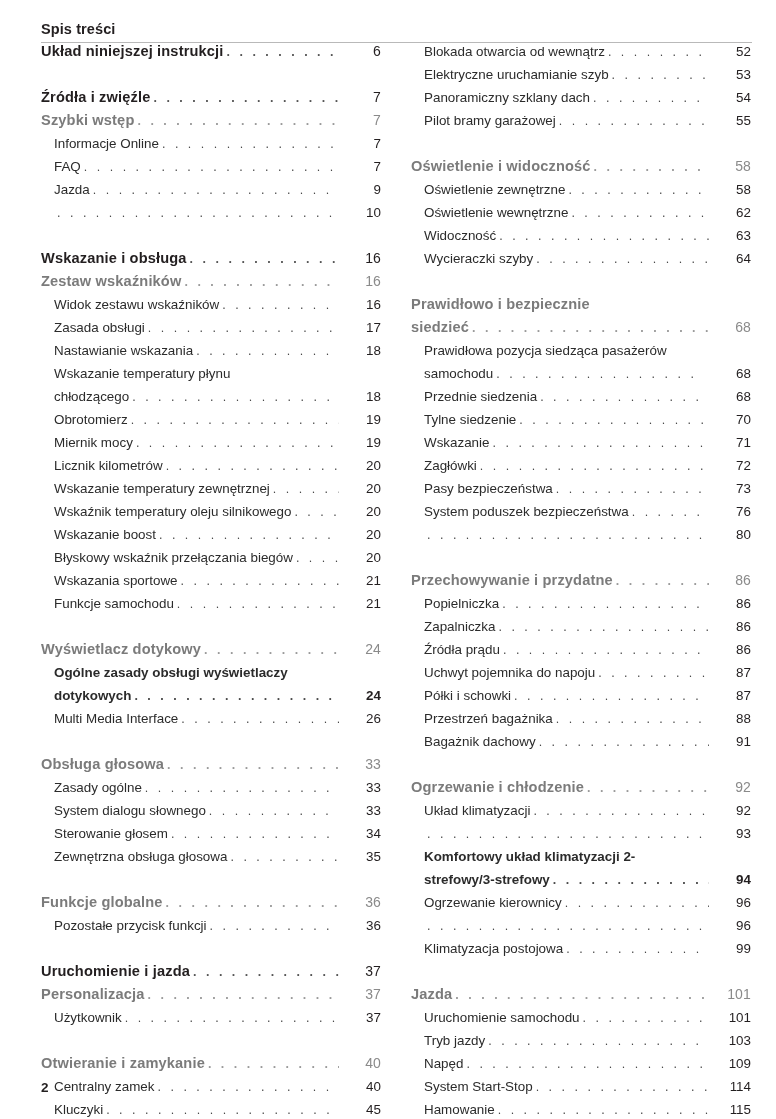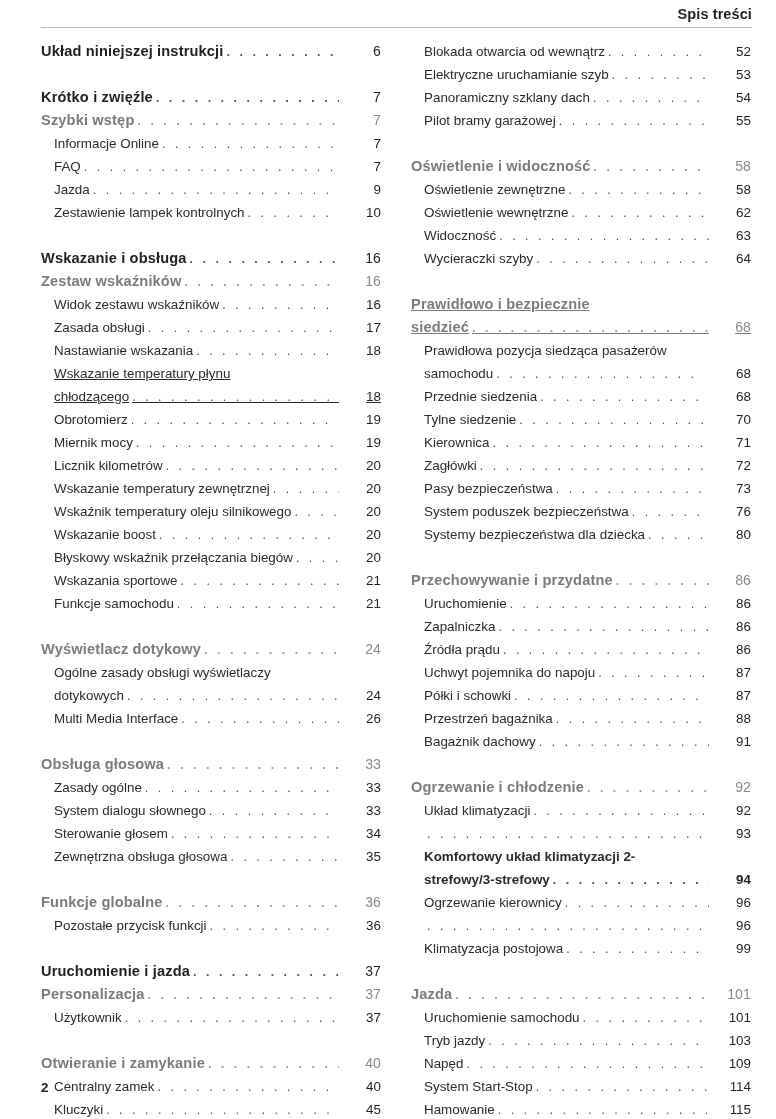--- a/index.html
+++ b/index.html
@@ -20,23 +20,22 @@
     width: 776px;
     height: 1119px;
     box-sizing: border-box;
     padding: 0;
   }
 
   
   .toc-header {
     position: absolute;
     left: 41px;
-    top: 5px;
+    top: 20px;
     width: 711px;
-    text-align: right;
   }
   .toc-header-title {
     font-size: 14.5px;
     font-weight: bold;
     letter-spacing: 0.1px;
     color: #231f20;
     line-height: 19px;
   }
   .toc-header-rule {
     margin-top: 3px;
@@ -162,21 +161,21 @@
                 <span class="leader">. . . . . . . . . . . . . . . . . . . . . . . . . . . . . . . . . . . . . . . . . . . . . . . . . . . . . . . . . . . . . . . . . . . . . . . . . . . . . . . . . . . . . . . . . . </span>
               </div>
             </div>
             <div class="num">6</div>
           </div>
         </div>
         <div class="group">
           <div class="entry lvl-main">
             <div class="label-wrap">
               <div class="lineA">
-                <span class="ltxt">Krótko i zwięźle</span>
+                <span class="ltxt">Źródła i zwięźle</span>
                 <span class="leader">. . . . . . . . . . . . . . . . . . . . . . . . . . . . . . . . . . . . . . . . . . . . . . . . . . . . . . . . . . . . . . . . . . . . . . . . . . . . . . . . . . . . . . . . . . </span>
               </div>
             </div>
             <div class="num">7</div>
           </div>
           <div class="entry lvl-sub">
             <div class="label-wrap">
               <div class="lineA">
                 <span class="ltxt">Szybki wstęp</span>
                 <span class="leader">. . . . . . . . . . . . . . . . . . . . . . . . . . . . . . . . . . . . . . . . . . . . . . . . . . . . . . . . . . . . . . . . . . . . . . . . . . . . . . . . . . . . . . . . . . </span>
@@ -207,21 +206,20 @@
               <div class="lineA">
                 <span class="ltxt">Jazda</span>
                 <span class="leader">. . . . . . . . . . . . . . . . . . . . . . . . . . . . . . . . . . . . . . . . . . . . . . . . . . . . . . . . . . . . . . . . . . . . . . . . . . . . . . . . . . . . . . . . . . </span>
               </div>
             </div>
             <div class="num">9</div>
           </div>
           <div class="entry lvl-item">
             <div class="label-wrap">
               <div class="lineA">
-                <span class="ltxt">Zestawienie lampek kontrolnych</span>
                 <span class="leader">. . . . . . . . . . . . . . . . . . . . . . . . . . . . . . . . . . . . . . . . . . . . . . . . . . . . . . . . . . . . . . . . . . . . . . . . . . . . . . . . . . . . . . . . . . </span>
               </div>
             </div>
             <div class="num">10</div>
           </div>
         </div>
         <div class="group">
           <div class="entry lvl-main">
             <div class="label-wrap">
               <div class="lineA">
@@ -260,21 +258,21 @@
           </div>
           <div class="entry lvl-item">
             <div class="label-wrap">
               <div class="lineA">
                 <span class="ltxt">Nastawianie wskazania</span>
                 <span class="leader">. . . . . . . . . . . . . . . . . . . . . . . . . . . . . . . . . . . . . . . . . . . . . . . . . . . . . . . . . . . . . . . . . . . . . . . . . . . . . . . . . . . . . . . . . . </span>
               </div>
             </div>
             <div class="num">18</div>
           </div>
-          <div class="entry lvl-item" style="align-items: center; text-decoration: underline;">
+          <div class="entry lvl-item" style="align-items: center;">
             <div class="label-wrap">
               <div class="lineA nodots">
                 <span class="ltxt">Wskazanie temperatury płynu</span>
                 <span class="leader">. . . . . . . . . . . . . . . . . . . . . . . . . . . . . . . . . . . . . . . . . . . . . . . . . . . . . . . . . . . . . . . . . . . . . . . . . . . . . . . . . . . . . . . . . . </span>
               </div>
               <div class="lineA">
                 <span class="ltxt">chłodzącego</span>
                 <span class="leader">. . . . . . . . . . . . . . . . . . . . . . . . . . . . . . . . . . . . . . . . . . . . . . . . . . . . . . . . . . . . . . . . . . . . . . . . . . . . . . . . . . . . . . . . . . </span>
               </div>
             </div>
@@ -365,21 +363,21 @@
         <div class="group">
           <div class="entry lvl-sub">
             <div class="label-wrap">
               <div class="lineA">
                 <span class="ltxt">Wyświetlacz dotykowy</span>
                 <span class="leader">. . . . . . . . . . . . . . . . . . . . . . . . . . . . . . . . . . . . . . . . . . . . . . . . . . . . . . . . . . . . . . . . . . . . . . . . . . . . . . . . . . . . . . . . . . </span>
               </div>
             </div>
             <div class="num">24</div>
           </div>
-          <div class="entry lvl-item" style="align-items: flex-start;">
+          <div class="entry lvl-item" style="align-items: flex-start; font-weight: bold;">
             <div class="label-wrap">
               <div class="lineA nodots">
                 <span class="ltxt">Ogólne zasady obsługi wyświetlaczy</span>
                 <span class="leader">. . . . . . . . . . . . . . . . . . . . . . . . . . . . . . . . . . . . . . . . . . . . . . . . . . . . . . . . . . . . . . . . . . . . . . . . . . . . . . . . . . . . . . . . . . </span>
               </div>
               <div class="lineA">
                 <span class="ltxt">dotykowych</span>
                 <span class="leader">. . . . . . . . . . . . . . . . . . . . . . . . . . . . . . . . . . . . . . . . . . . . . . . . . . . . . . . . . . . . . . . . . . . . . . . . . . . . . . . . . . . . . . . . . . </span>
               </div>
             </div>
@@ -601,21 +599,21 @@
             <div class="label-wrap">
               <div class="lineA">
                 <span class="ltxt">Wycieraczki szyby</span>
                 <span class="leader">. . . . . . . . . . . . . . . . . . . . . . . . . . . . . . . . . . . . . . . . . . . . . . . . . . . . . . . . . . . . . . . . . . . . . . . . . . . . . . . . . . . . . . . . . . </span>
               </div>
             </div>
             <div class="num">64</div>
           </div>
         </div>
         <div class="group">
-          <div class="entry lvl-sub" style="align-items: flex-end; text-decoration: underline;">
+          <div class="entry lvl-sub" style="align-items: flex-end;">
             <div class="label-wrap">
               <div class="lineA nodots">
                 <span class="ltxt">Prawidłowo i bezpiecznie</span>
                 <span class="leader">. . . . . . . . . . . . . . . . . . . . . . . . . . . . . . . . . . . . . . . . . . . . . . . . . . . . . . . . . . . . . . . . . . . . . . . . . . . . . . . . . . . . . . . . . . </span>
               </div>
               <div class="lineA">
                 <span class="ltxt">siedzieć</span>
                 <span class="leader">. . . . . . . . . . . . . . . . . . . . . . . . . . . . . . . . . . . . . . . . . . . . . . . . . . . . . . . . . . . . . . . . . . . . . . . . . . . . . . . . . . . . . . . . . . </span>
               </div>
             </div>
@@ -648,21 +646,21 @@
               <div class="lineA">
                 <span class="ltxt">Tylne siedzenie</span>
                 <span class="leader">. . . . . . . . . . . . . . . . . . . . . . . . . . . . . . . . . . . . . . . . . . . . . . . . . . . . . . . . . . . . . . . . . . . . . . . . . . . . . . . . . . . . . . . . . . </span>
               </div>
             </div>
             <div class="num">70</div>
           </div>
           <div class="entry lvl-item">
             <div class="label-wrap">
               <div class="lineA">
-                <span class="ltxt">Kierownica</span>
+                <span class="ltxt">Wskazanie</span>
                 <span class="leader">. . . . . . . . . . . . . . . . . . . . . . . . . . . . . . . . . . . . . . . . . . . . . . . . . . . . . . . . . . . . . . . . . . . . . . . . . . . . . . . . . . . . . . . . . . </span>
               </div>
             </div>
             <div class="num">71</div>
           </div>
           <div class="entry lvl-item">
             <div class="label-wrap">
               <div class="lineA">
                 <span class="ltxt">Zagłówki</span>
                 <span class="leader">. . . . . . . . . . . . . . . . . . . . . . . . . . . . . . . . . . . . . . . . . . . . . . . . . . . . . . . . . . . . . . . . . . . . . . . . . . . . . . . . . . . . . . . . . . </span>
@@ -684,41 +682,40 @@
               <div class="lineA">
                 <span class="ltxt">System poduszek bezpieczeństwa</span>
                 <span class="leader">. . . . . . . . . . . . . . . . . . . . . . . . . . . . . . . . . . . . . . . . . . . . . . . . . . . . . . . . . . . . . . . . . . . . . . . . . . . . . . . . . . . . . . . . . . </span>
               </div>
             </div>
             <div class="num">76</div>
           </div>
           <div class="entry lvl-item">
             <div class="label-wrap">
               <div class="lineA">
-                <span class="ltxt">Systemy bezpieczeństwa dla dziecka</span>
                 <span class="leader">. . . . . . . . . . . . . . . . . . . . . . . . . . . . . . . . . . . . . . . . . . . . . . . . . . . . . . . . . . . . . . . . . . . . . . . . . . . . . . . . . . . . . . . . . . </span>
               </div>
             </div>
             <div class="num">80</div>
           </div>
         </div>
         <div class="group">
           <div class="entry lvl-sub">
             <div class="label-wrap">
               <div class="lineA">
                 <span class="ltxt">Przechowywanie i przydatne</span>
                 <span class="leader">. . . . . . . . . . . . . . . . . . . . . . . . . . . . . . . . . . . . . . . . . . . . . . . . . . . . . . . . . . . . . . . . . . . . . . . . . . . . . . . . . . . . . . . . . . </span>
               </div>
             </div>
             <div class="num">86</div>
           </div>
           <div class="entry lvl-item">
             <div class="label-wrap">
               <div class="lineA">
-                <span class="ltxt">Uruchomienie</span>
+                <span class="ltxt">Popielniczka</span>
                 <span class="leader">. . . . . . . . . . . . . . . . . . . . . . . . . . . . . . . . . . . . . . . . . . . . . . . . . . . . . . . . . . . . . . . . . . . . . . . . . . . . . . . . . . . . . . . . . . </span>
               </div>
             </div>
             <div class="num">86</div>
           </div>
           <div class="entry lvl-item">
             <div class="label-wrap">
               <div class="lineA">
                 <span class="ltxt">Zapalniczka</span>
                 <span class="leader">. . . . . . . . . . . . . . . . . . . . . . . . . . . . . . . . . . . . . . . . . . . . . . . . . . . . . . . . . . . . . . . . . . . . . . . . . . . . . . . . . . . . . . . . . . </span>

